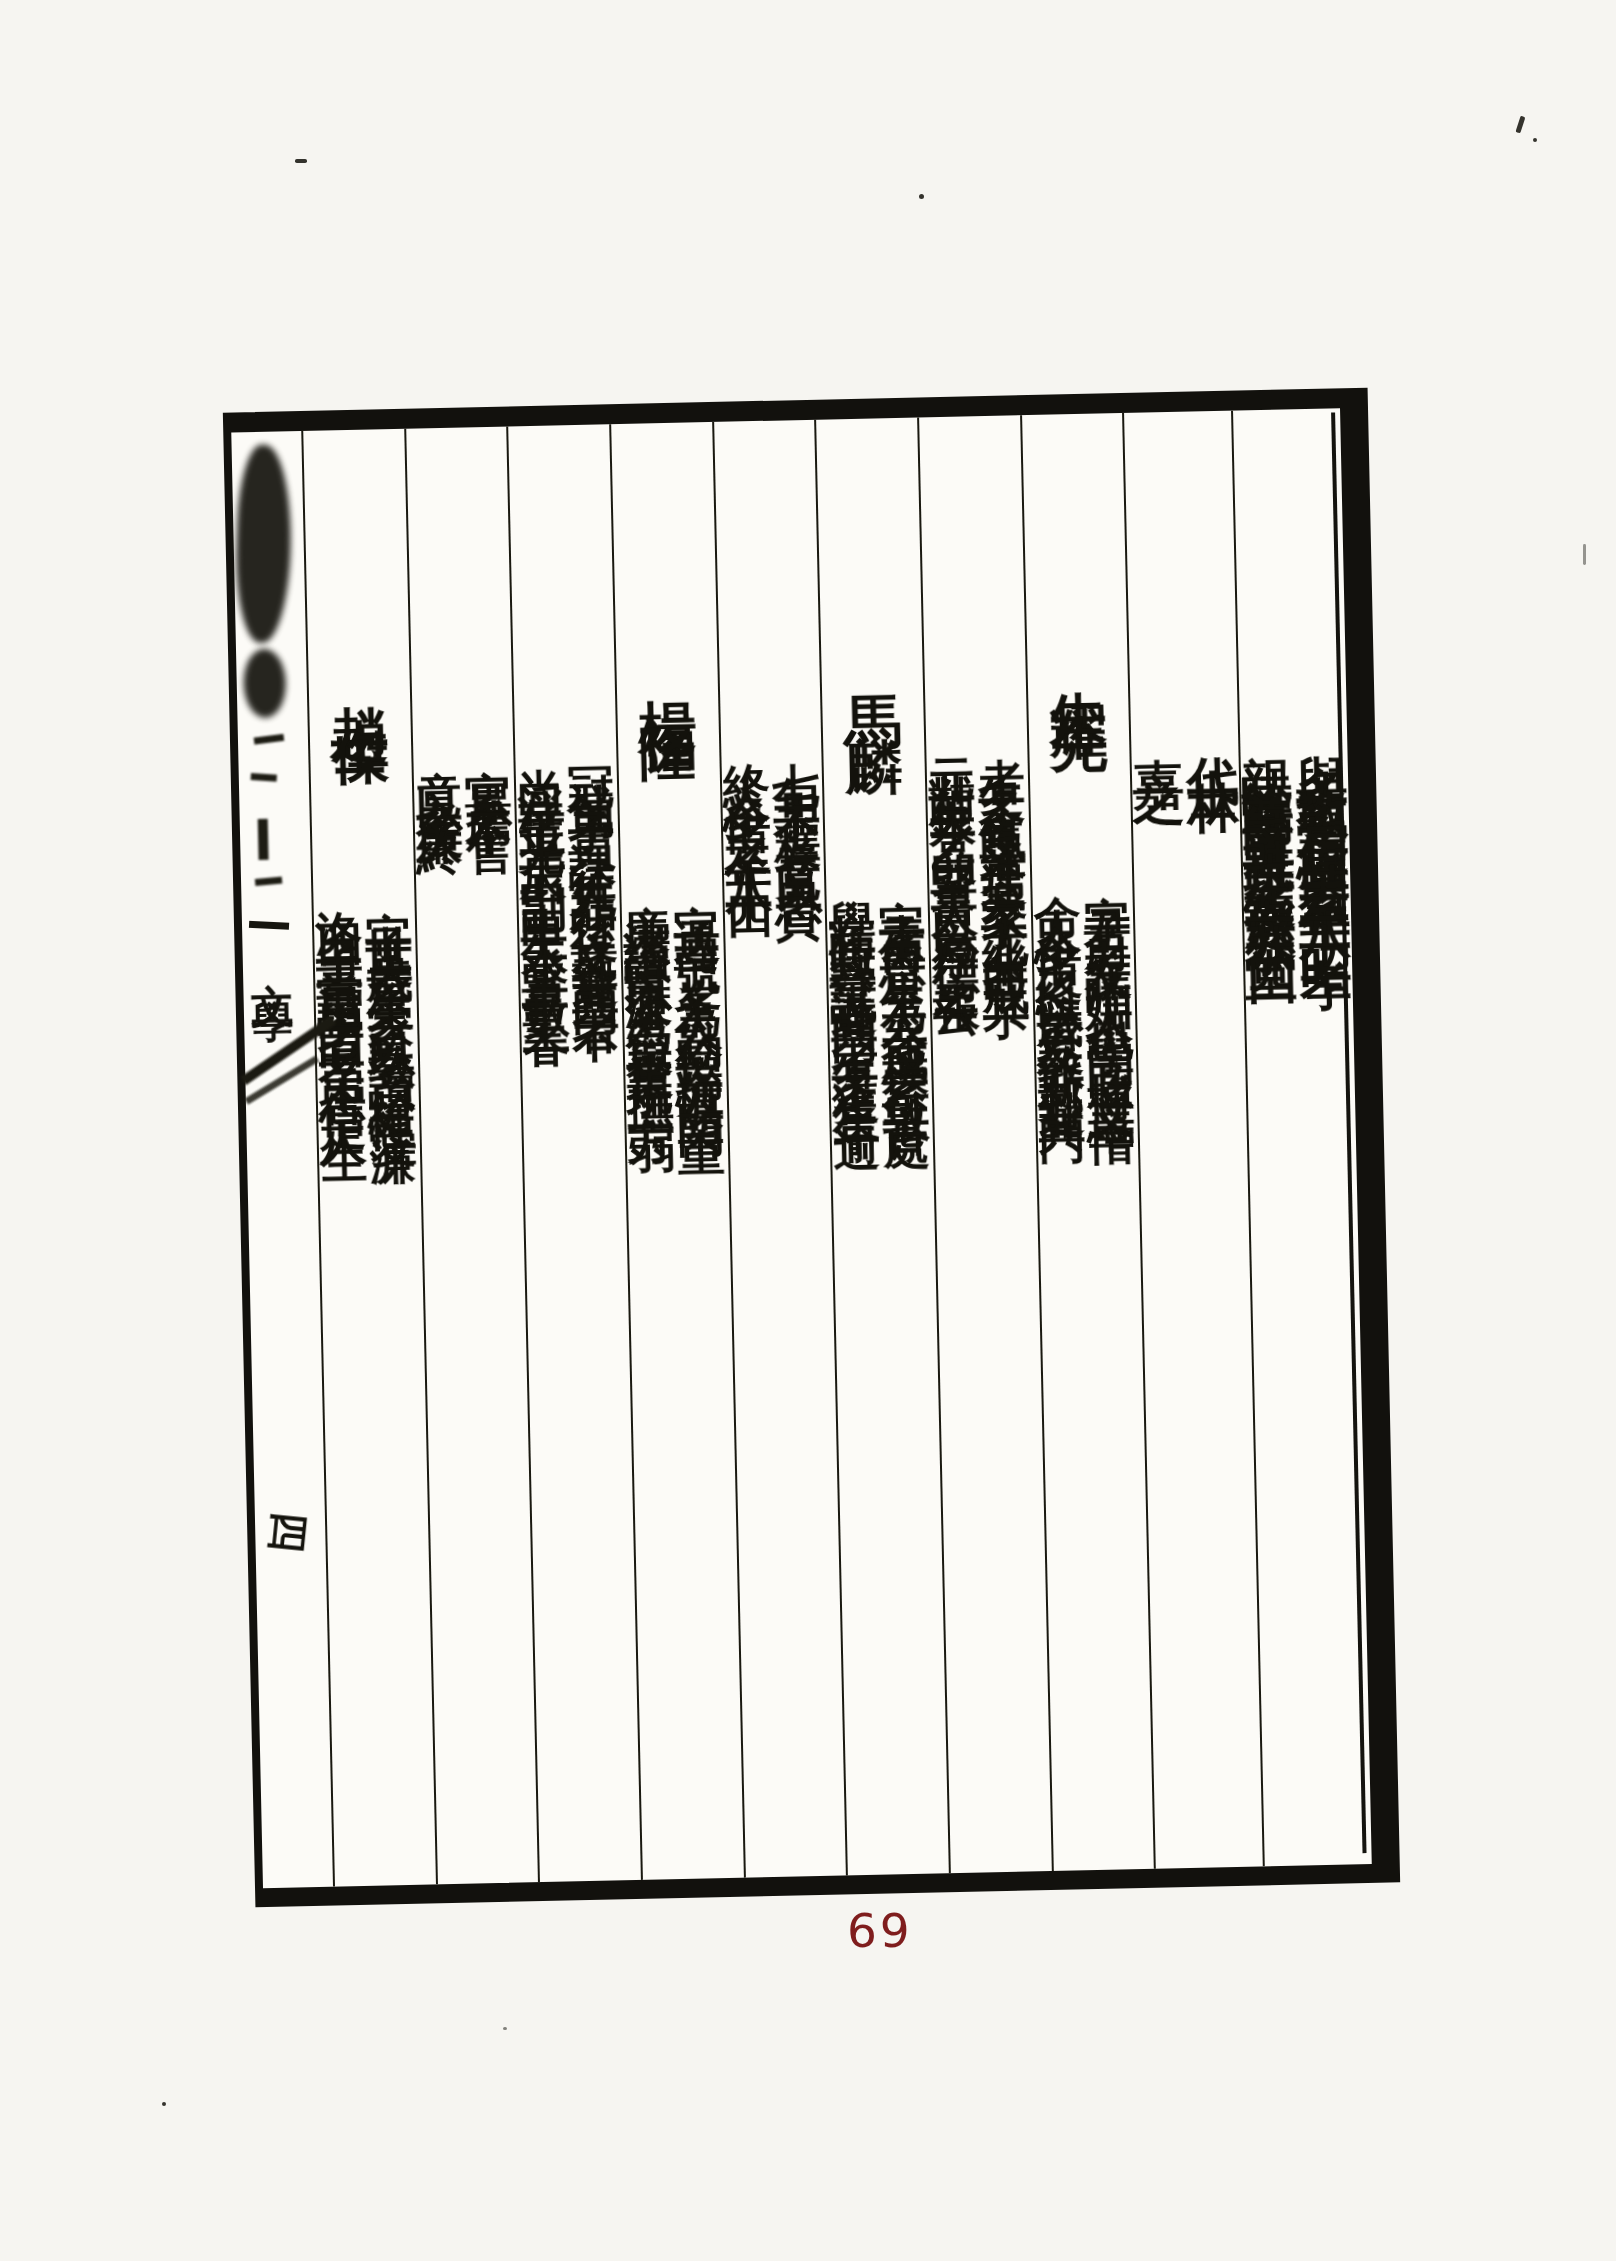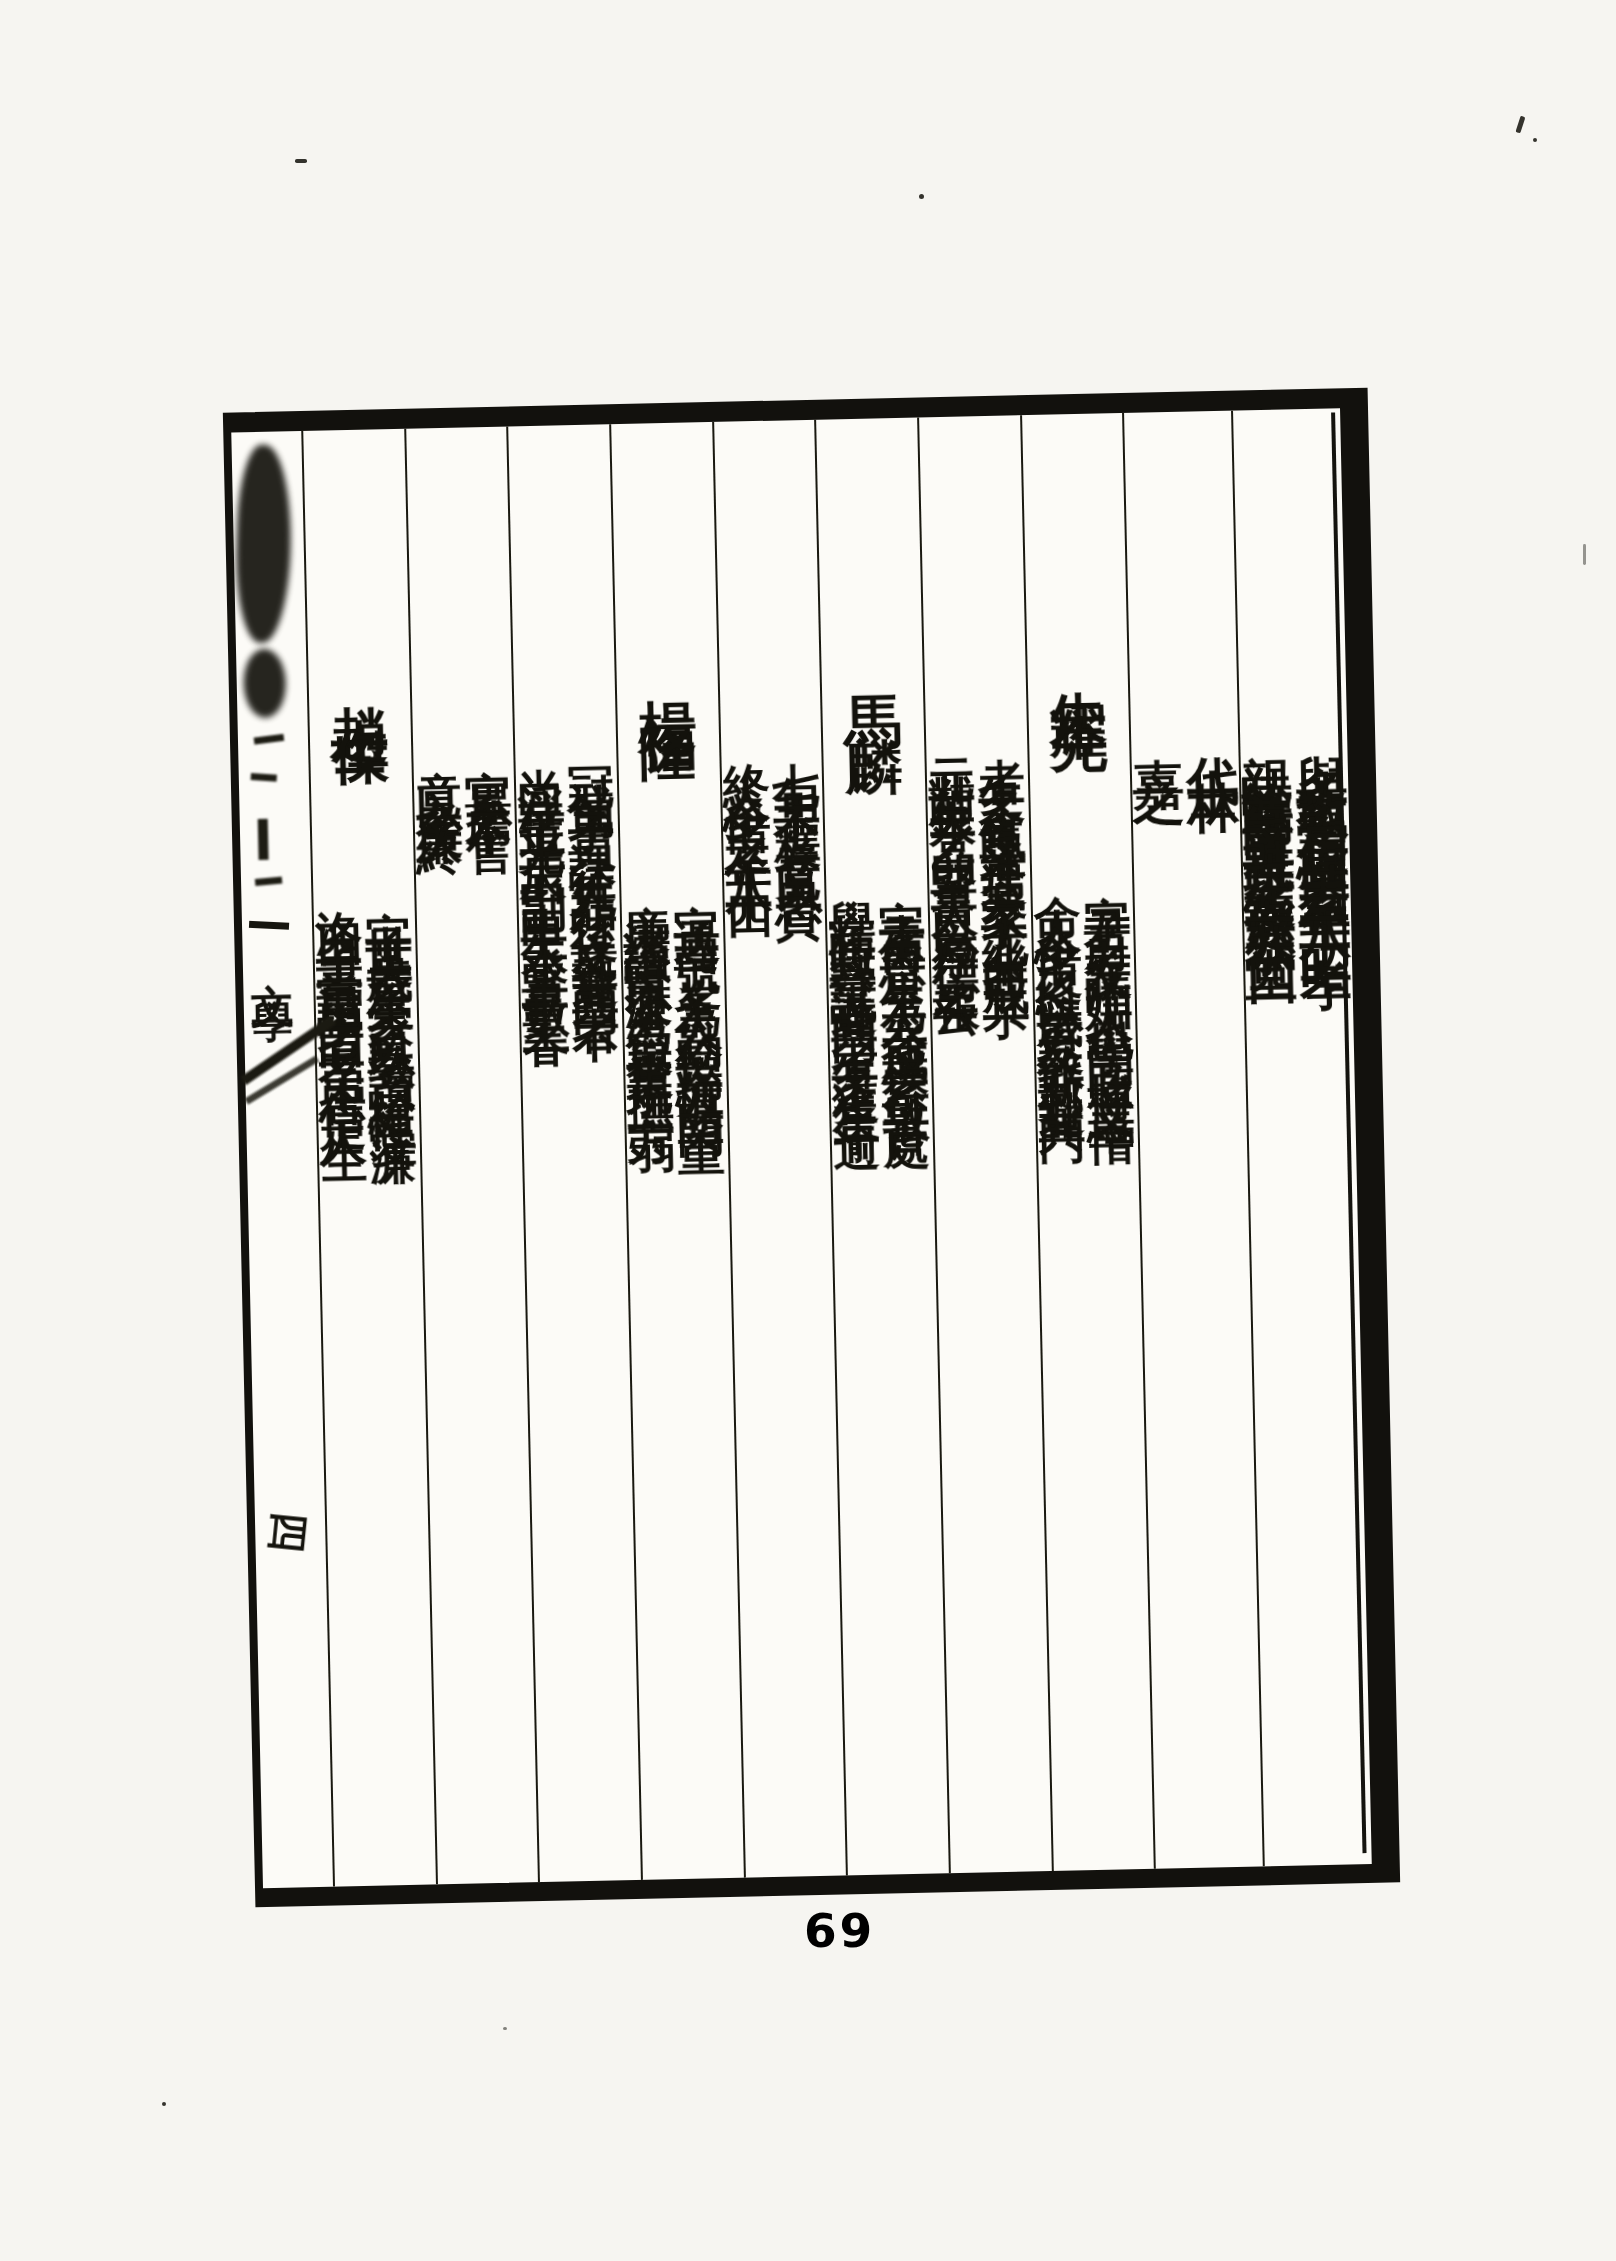--- a/index.html
+++ b/index.html
@@ -69,23 +69,23 @@
   .smear{position:absolute;background:#1b1a12;filter:blur(0.9px);}
   .s1{left:-11px;top:614px;width:109px;height:10px;transform:rotate(-33deg);}
   .s2{left:-4.6px;top:645px;width:83px;height:7.4px;transform:rotate(-30deg);opacity:.85;}
   .folio-marker{
     position:absolute;left:12px;top:1073px;
     font-size:41px;font-weight:700;color:#15140e;
     transform:rotate(97deg);filter:blur(0.5px);
   }
   
   .folio{
-    position:absolute;left:804px;top:1903px;
+    position:absolute;left:847px;top:1903px;
     font-family:"DejaVu Sans","Liberation Sans",sans-serif;
-    font-weight:700;font-size:47px;letter-spacing:2.8px;color:#000000;
+    font-weight:400;font-size:47px;letter-spacing:2.8px;color:#7f1d1d;
   }
   
   .speck{position:absolute;background:#34332d;border-radius:50%;}
   .sp1{left:1518px;top:116px;width:4.6px;height:16.6px;transform:rotate(18deg);border-radius:1.8px;}
   .sp2{left:1533px;top:138px;width:4.1px;height:4.1px;}
   .sp3{left:919px;top:194px;width:5px;height:5px;}
   .sp4{left:295px;top:159px;width:12px;height:4.1px;border-radius:1.8px;}
   .sp5{left:162px;top:2102px;width:4.1px;height:4.1px;}
   .sp6{left:1583px;top:544px;width:2.8px;height:21px;opacity:.5;border-radius:1.4px;}
   .sp7{left:503px;top:2027px;width:3.7px;height:3.2px;opacity:.6;}

